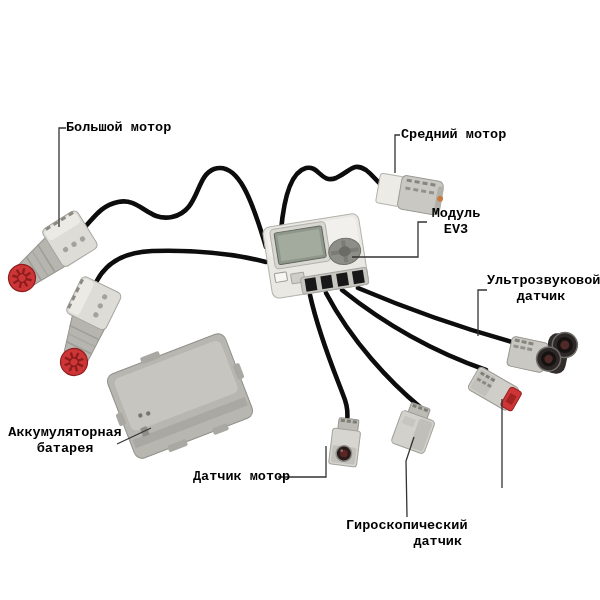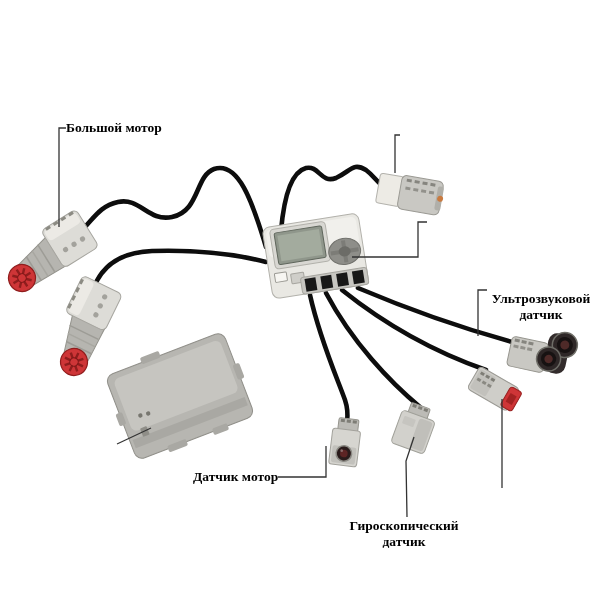--- a/index.html
+++ b/index.html
@@ -6,21 +6,21 @@
     --background:#ffffff;
     --label-text:#000000;
     --line:#333333;
     --cable:#0d0d0d;
     --accent-red:#ce3537;
   }
   html,body{margin:0;padding:0;background:#fff;}
   .stage{
     position:relative;width:600px;height:600px;overflow:hidden;
     background:var(--background);
-    font-family:Liberation Serif, serif;
+    font-family:Liberation Mono, monospace;
   }
   svg.layer{position:absolute;left:0;top:0;}
   .lbl{
     position:absolute;
     font-weight:bold;
     font-size:13.5px;
     line-height:1.22;
     color:var(--label-text);
     white-space:pre-line;
   }
@@ -182,25 +182,30 @@
       <polyline class="lline" points="487,290 478,290 478,336"></polyline>
       <polyline class="lline" points="117,444 151,428"></polyline>
       <polyline class="lline" points="278,477 326,477 326,446"></polyline>
       <polyline class="lline" points="407,517 406,461 414,437"></polyline>
       <polyline class="lline" points="502,488 502,399"></polyline>
     </g>
   </svg>
 
   <div class="lbl" style="left:66px;top:120px;">Большой мотор</div>
 
-
-
-  <div class="lbl center" style="left:487px;top:291px;width:108px;">Ультрозвуковой
+  <div class="lbl" style="left:401px;top:127px;">Средний мотор</div>
+
+  <div class="lbl center" style="left:427px;top:206px;width:58px;">Модуль
+EV3</div>
+
+  <div class="lbl center" style="left:487px;top:273px;width:108px;">Ультрозвуковой
 датчик</div>
 
+  <div class="lbl center" style="left:6px;top:425px;width:118px;">Аккумуляторная
+батарея</div>
 
   <div class="lbl" style="left:193px;top:469px;">Датчик мотор</div>
 
-  <div class="lbl center" style="left:346px;top:518px;width:116px;">Гироскопический
+  <div class="lbl center" style="left:346px;top:518px;width:116px;text-align:right;">Гироскопический
 датчик</div>
 
 
 </div>
 
 </body></html>

